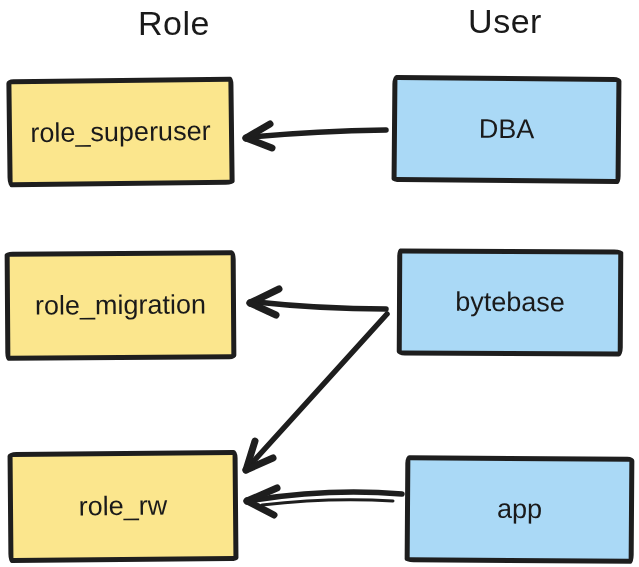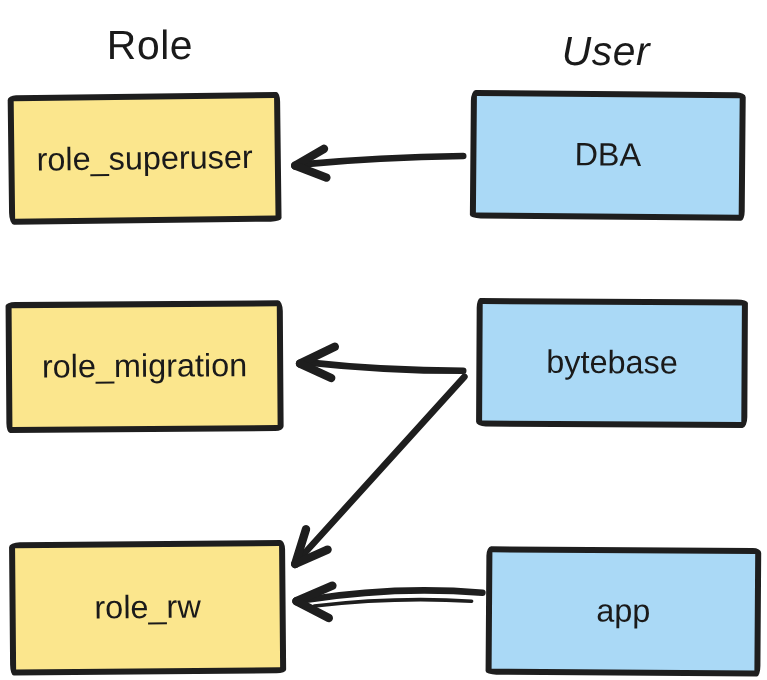--- a/index.html
+++ b/index.html
@@ -13,22 +13,22 @@
   }
   .col-header {
     position: absolute;
     width: 170px;
     text-align: center;
     font-size: 34px;
     font-weight: 400;
     color: #1a1a1a;
     letter-spacing: 0.5px;
   }
-  .col-header.role { left: 40px; top: 19px; }
-  .col-header.user { left: 420px; top: 24px; font-style: italic; }
+  .col-header.role { left: 40px; top: 4px; text-align: right; }
+  .col-header.user { left: 420px; top: 2px; }
 
   .node {
     position: absolute;
     box-sizing: border-box;
     border: 5px solid #1e1e1e;
     display: flex;
     align-items: center;
     justify-content: center;
     font-size: 27px;
     color: #1a1a1a;

